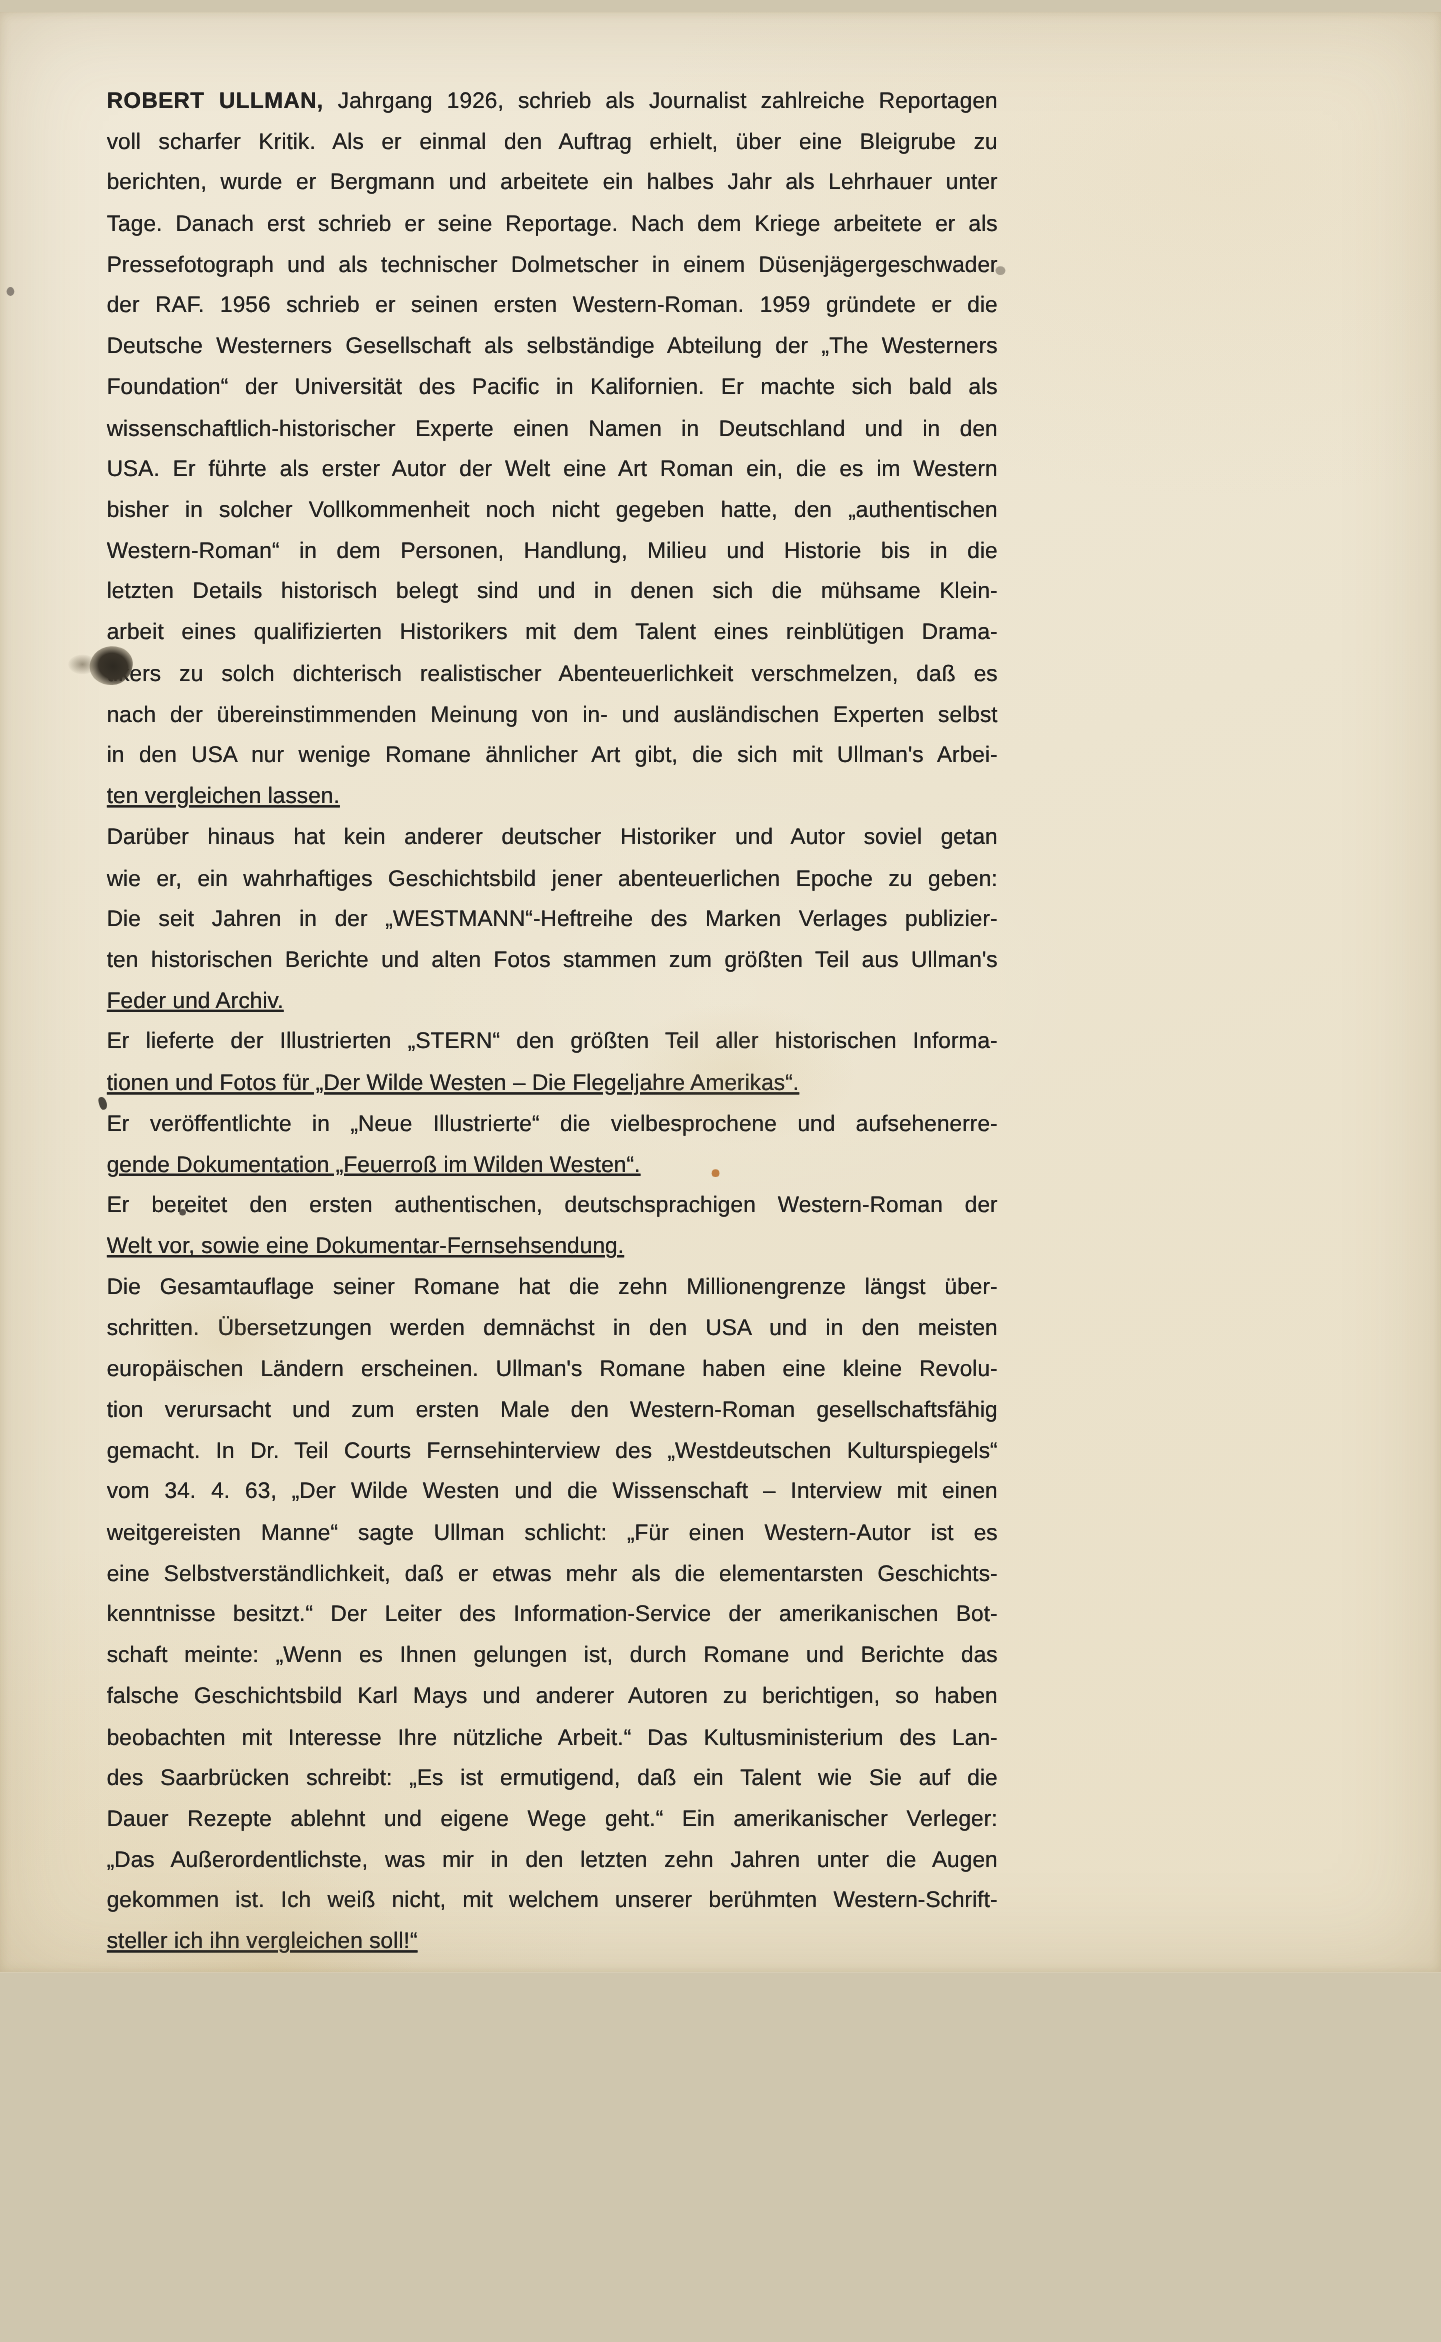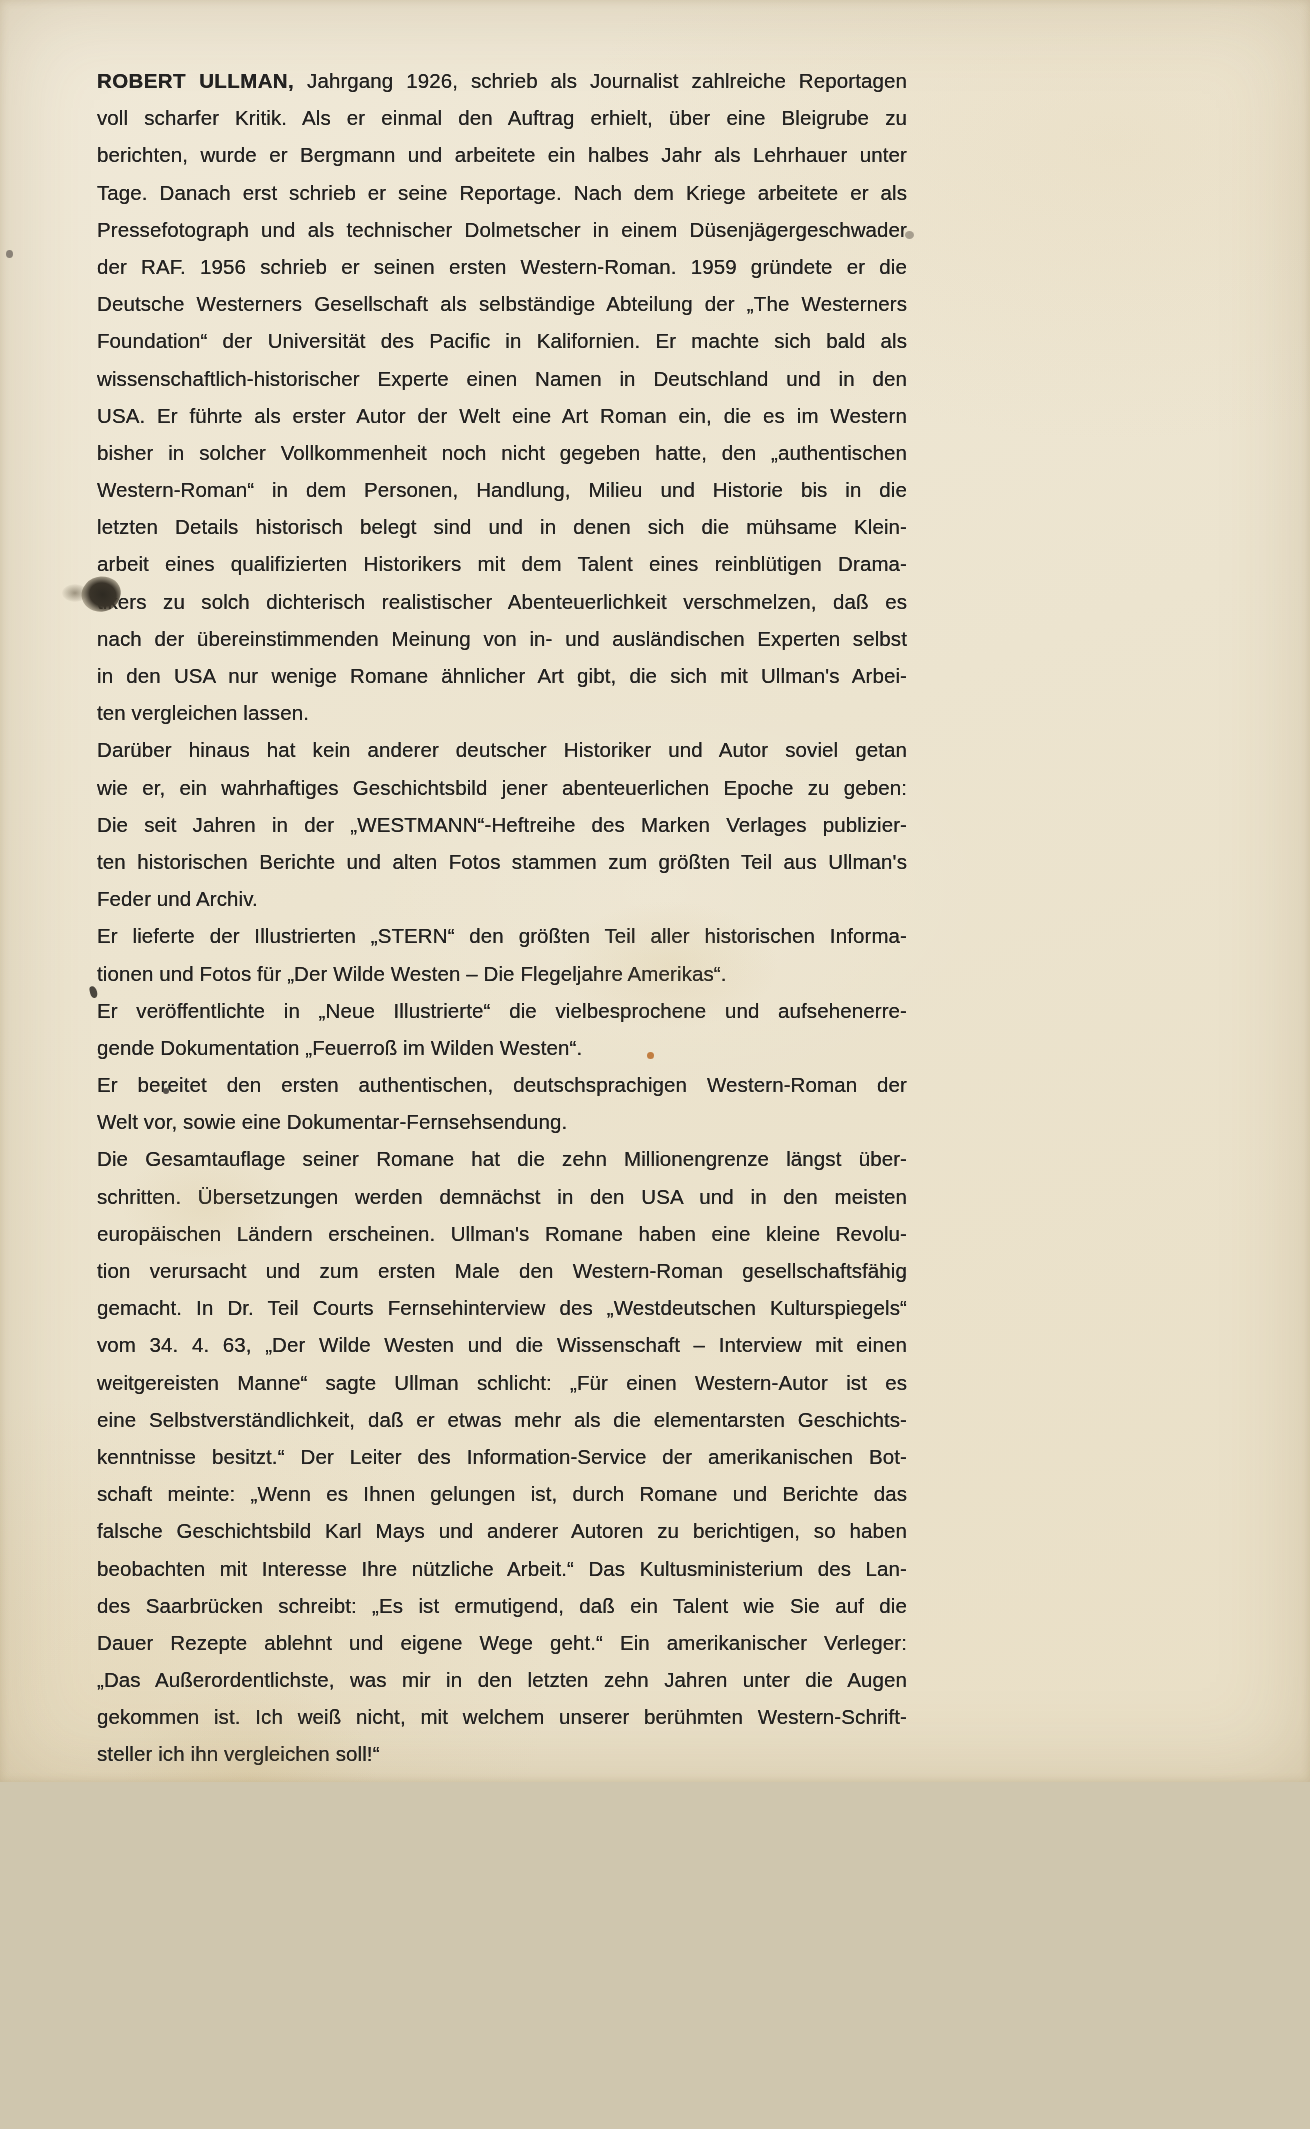--- a/index.html
+++ b/index.html
@@ -1,19 +1,19 @@
 <!DOCTYPE html>
 <html><head>
 <meta charset="utf-8">
 <style>
   html,body{margin:0;padding:0;background:#cfc6ae;}
   .paper{
     position:relative;
     width:1310px;height:1782px;
-    margin:0 auto;
+    margin:11px auto;
     background:
       radial-gradient(ellipse 900px 500px at 85% 8%, rgba(214,190,140,.14), rgba(0,0,0,0) 60%),
       radial-gradient(ellipse 700px 500px at 10% 95%, rgba(205,180,125,.16), rgba(0,0,0,0) 60%),
       radial-gradient(ellipse 500px 300px at 50% 50%, rgba(255,255,255,.10), rgba(0,0,0,0) 70%),
       linear-gradient(160deg,#f0e9d8 0%, #ece4cf 45%, #e9dfc6 100%);
     box-shadow: inset 0 0 90px rgba(122,96,44,.22), inset 0 0 10px rgba(110,88,40,.18);
     overflow:hidden;
     font-family:"Liberation Sans", sans-serif;
     color:#232221;
   }
@@ -28,20 +28,21 @@
     white-space:normal;
     text-align:justify;
     text-align-last:justify;
     letter-spacing:.1px;
     text-shadow:0 0 .55px #2a2927;
     overflow:hidden;
   }
   .line.endline{
     text-align:left;
     text-align-last:left;
+    text-decoration:underline;
   }
   .line b{letter-spacing:.4px;}
   .footer-number{
     position:absolute;
     left:146px; top:1918px;
     font-family:"Liberation Serif", serif;
     font-size:37px;
     letter-spacing:1.5px;
     word-spacing:10px;
     color:#2b2a28;

